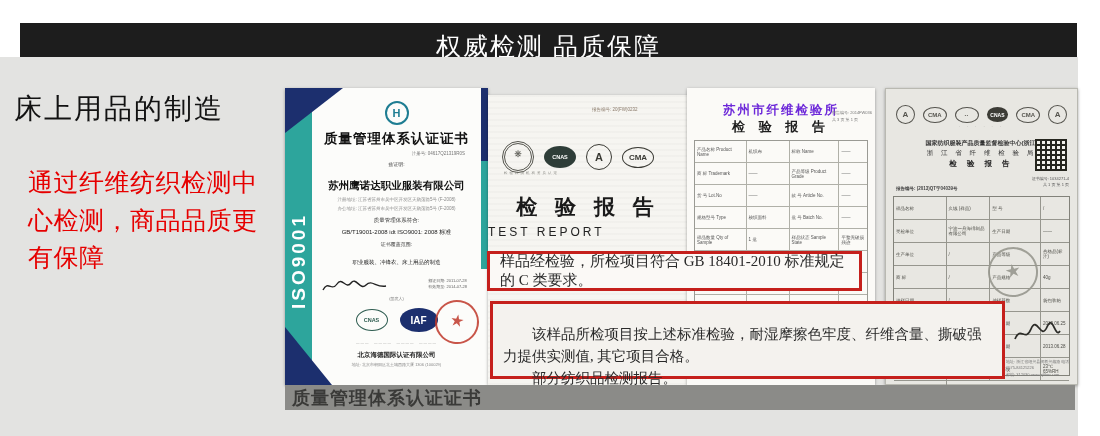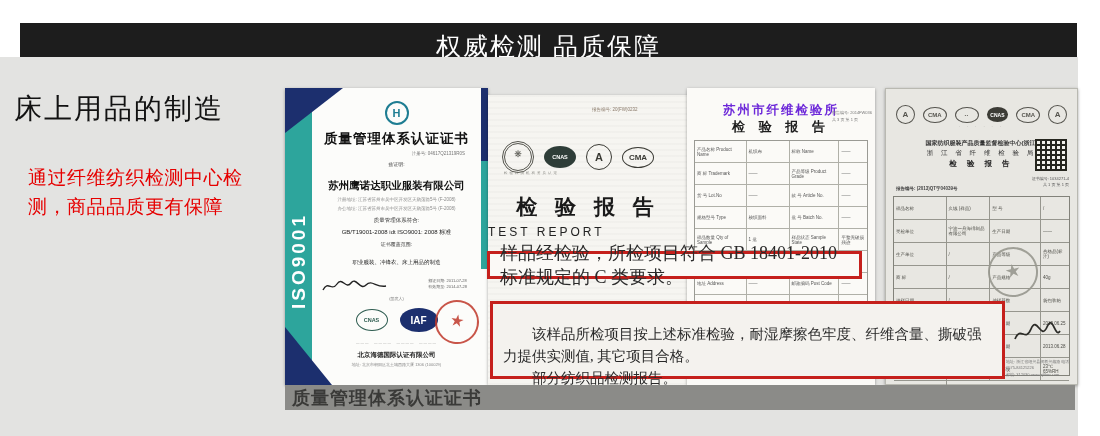--- a/index.html
+++ b/index.html
@@ -8,21 +8,21 @@
 
   
   .black-bar{position:absolute;left:20px;top:23px;width:1057px;height:46px;background:#1d1d1d;
              display:flex;align-items:center;justify-content:center;}
   .black-bar .title{color:#fff;font-size:25px;letter-spacing:2px;}
 
   
   .gray-panel{position:absolute;left:0;top:57px;width:1078px;height:379px;background:#e3e3e1;}
 
   .intro-heading{position:absolute;left:14px;top:90px;font-size:28px;letter-spacing:2px;color:#121212;}
-  .intro-sub{position:absolute;left:28px;top:164px;width:230px;font-size:19px;line-height:1.5;
+  .intro-sub{position:absolute;left:28px;top:164px;width:230px;font-size:25px;line-height:1.5;
              color:#e60000;letter-spacing:.5px;}
 
   
   .caption-bar{position:absolute;left:285px;top:385px;width:790px;height:25px;background:#8b8b88;
                display:flex;align-items:center;gap:30px;padding-left:7px;box-sizing:border-box;}
   .caption-bar span{font-size:18px;font-weight:600;color:#3a3a38;letter-spacing:1px;}
 
   
   .montage{position:absolute;left:285px;top:88px;width:793px;height:297px;}
   .doc{position:absolute;top:0;height:297px;box-shadow:0 1px 3px rgba(0,0,0,.35);}
@@ -125,22 +125,22 @@
   .doc4 .t-cell{border-color:#96968e;color:#4c4c46;min-height:18px;}
   .gray-stamp{position:absolute;left:102px;top:158px;width:46px;height:46px;border:2px solid #98988f;
               border-radius:50%;color:#98988f;font-size:18px;line-height:44px;text-align:center;
               transform:rotate(-12deg);opacity:.9;}
   .r3-sig{position:absolute;left:125px;top:232px;}
   .r3-bottom{position:absolute;left:120px;bottom:6px;right:6px;font-size:4px;color:#777;line-height:1.6;}
 
   
   .note-box{position:absolute;border:3px solid #c5201c;box-sizing:border-box;z-index:6;
             font-family:"Liberation Serif","DejaVu Serif",serif;color:#2a2a2a;}
-  .note1{left:202px;top:163px;width:375px;height:28px;background:#fbf9f6;
-         display:flex;align-items:center;padding:0 10px;font-size:18px;}
+  .note1{left:202px;top:163px;width:375px;height:40px;background:#fbf9f6;
+         display:flex;align-items:center;padding:0 10px;font-size:15px;}
   .note2{left:205px;top:213px;width:515px;height:78px;background:#f4f2ee;
          padding:20px 10px 0 10px;font-size:14.5px;line-height:1.5;}
   .note2 p{margin:0;text-indent:2em;}
 </style>
 </head>
 <body>
 
 <div class="page">
 
   <div class="black-bar">

